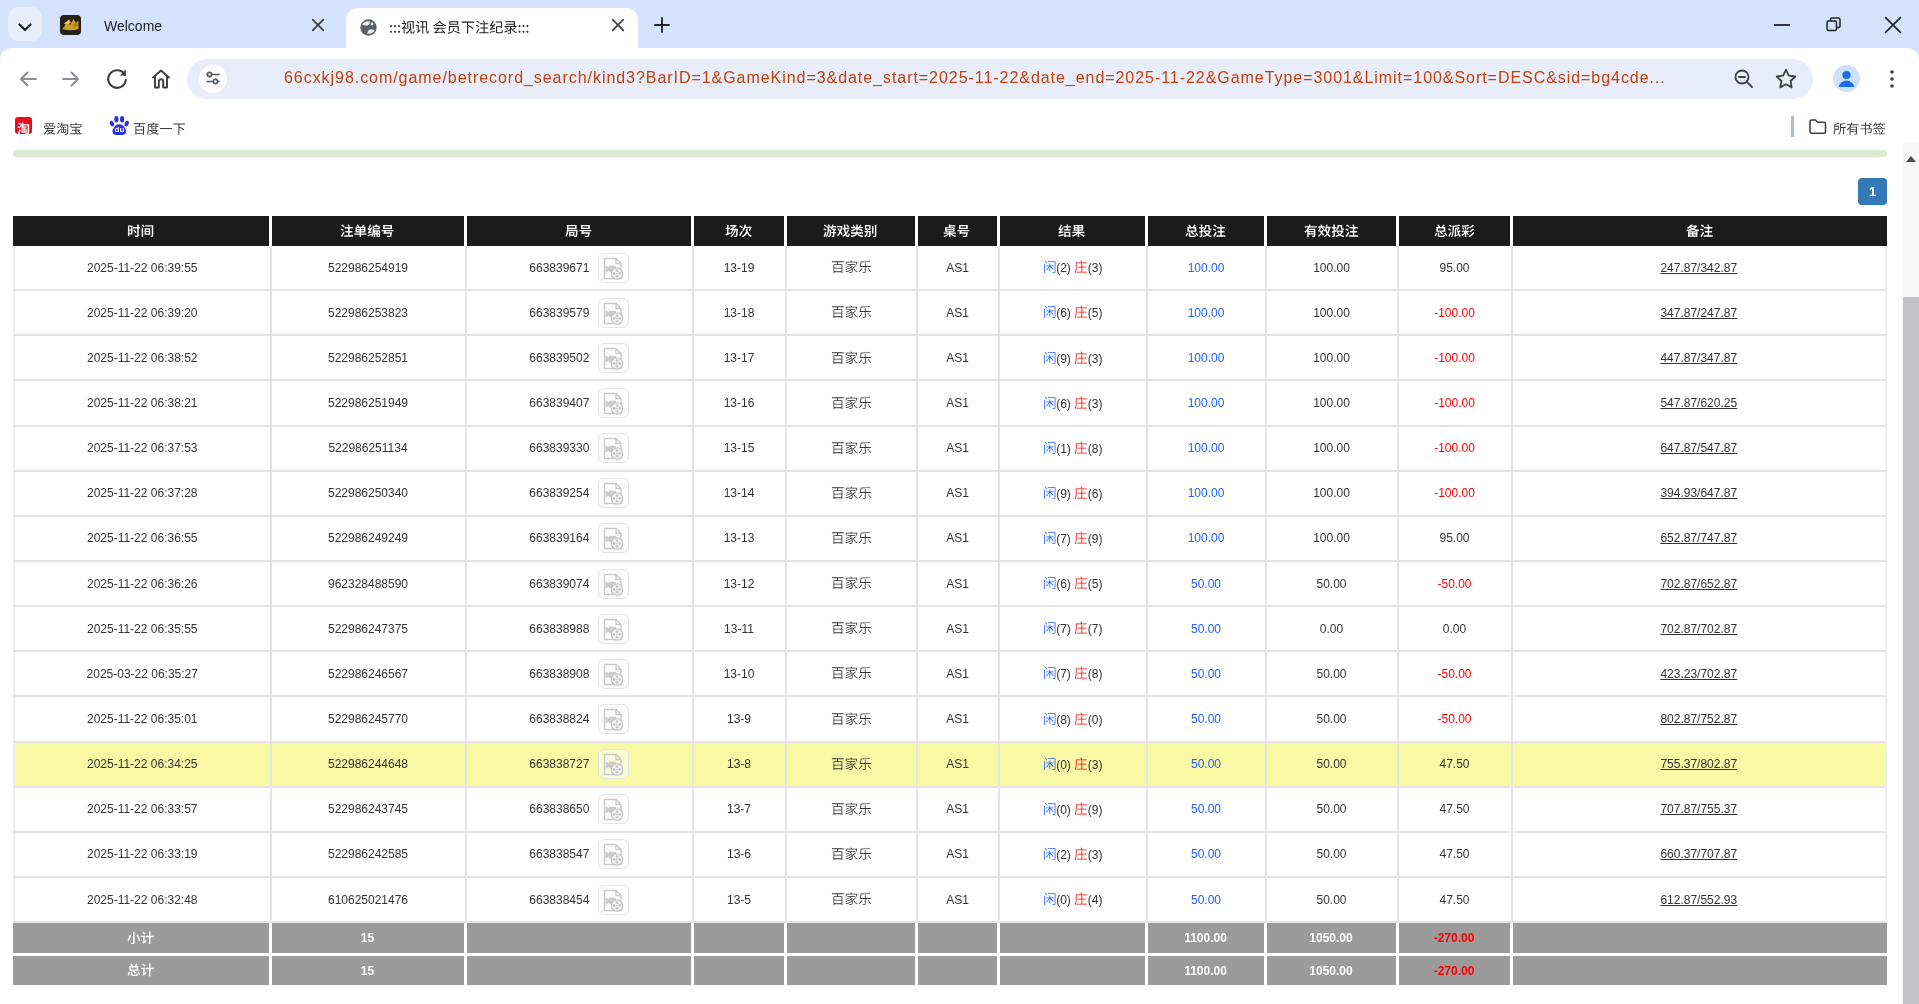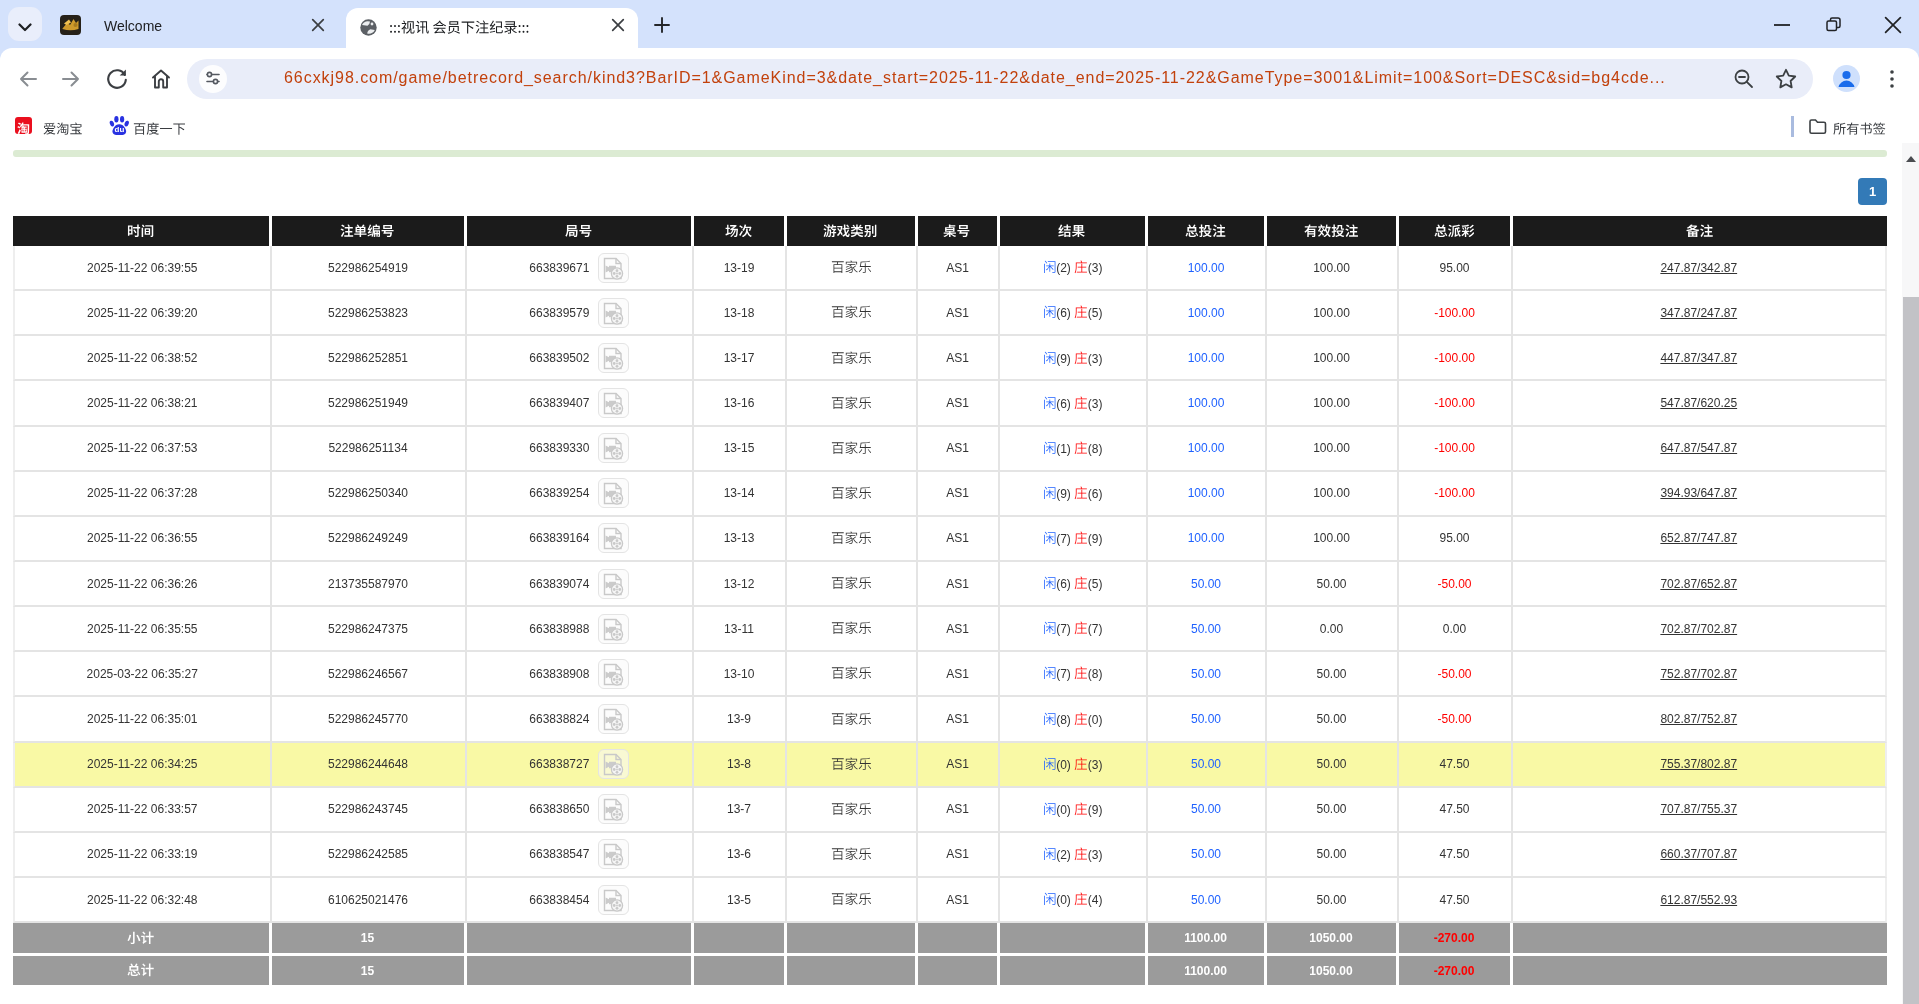--- a/index.html
+++ b/index.html
@@ -466,21 +466,21 @@
           </svg><span>(7)&nbsp;</span><svg style="width:13.6px;height:13.6px;vertical-align:-0.16em;" viewBox="0 -11.97 13.60 13.60">
             <use href="#g3"></use>
           </svg><span>(9)</span></td>
 <td style="color:#1f62ff">100.00</td>
 <td>100.00</td>
 <td style="color:#333333">95.00</td>
 <td>652.87/747.87</td>
 </tr>
 <tr>
 <td>2025-11-22 06:36:26</td>
-<td>213735587970</td>
+<td>962328488590</td>
 <td><span class="jh">663839074&nbsp;<span class="vbtn"><svg width="24" height="23" viewBox="0 0 24 23">
 <path d="M3.5 1.5 h11.5 l5 5 v15 h-16.5 z" fill="none" stroke="#c9c9c9" stroke-width="1.4"></path>
 <path d="M15 1.5 v5 h5" fill="none" stroke="#c9c9c9" stroke-width="1.4"></path>
 <path d="M4.6 8.6 l3.4 1.7 v-1.5 h7 v6.4 h-7 v-1.5 l-3.4 1.7 z" fill="#cbcbcb"></path>
 <circle cx="16" cy="16.5" r="5.6" fill="#f6f6f6" stroke="#c9c9c9" stroke-width="1.3"></circle>
 <circle cx="16" cy="13.7" r="1.4" fill="#c9c9c9"></circle>
                 <circle cx="16" cy="19.3" r="1.4" fill="#c9c9c9"></circle>
 <circle cx="13.2" cy="16.5" r="1.4" fill="#c9c9c9"></circle>
                 <circle cx="18.8" cy="16.5" r="1.4" fill="#c9c9c9"></circle>
 <circle cx="16" cy="16.5" r="0.9" fill="#c9c9c9"></circle>
@@ -549,21 +549,21 @@
           </svg></td>
 <td>AS1</td>
 <td><svg style="width:13.6px;height:13.6px;vertical-align:-0.16em;" viewBox="0 -11.97 13.60 13.60">
             <use href="#g2"></use>
           </svg><span>(7)&nbsp;</span><svg style="width:13.6px;height:13.6px;vertical-align:-0.16em;" viewBox="0 -11.97 13.60 13.60">
             <use href="#g3"></use>
           </svg><span>(8)</span></td>
 <td style="color:#1f62ff">50.00</td>
 <td>50.00</td>
 <td style="color:#ff0000">-50.00</td>
-<td>752.87/702.87</td>
+<td>423.23/702.87</td>
 </tr>
 <tr>
 <td>2025-11-22 06:35:01</td>
 <td>522986245770</td>
 <td><span class="jh">663838824&nbsp;<span class="vbtn"><svg width="24" height="23" viewBox="0 0 24 23">
 <path d="M3.5 1.5 h11.5 l5 5 v15 h-16.5 z" fill="none" stroke="#c9c9c9" stroke-width="1.4"></path>
 <path d="M15 1.5 v5 h5" fill="none" stroke="#c9c9c9" stroke-width="1.4"></path>
 <path d="M4.6 8.6 l3.4 1.7 v-1.5 h7 v6.4 h-7 v-1.5 l-3.4 1.7 z" fill="#cbcbcb"></path>
 <circle cx="16" cy="16.5" r="5.6" fill="#f6f6f6" stroke="#c9c9c9" stroke-width="1.3"></circle>
 <circle cx="16" cy="13.7" r="1.4" fill="#c9c9c9"></circle>

